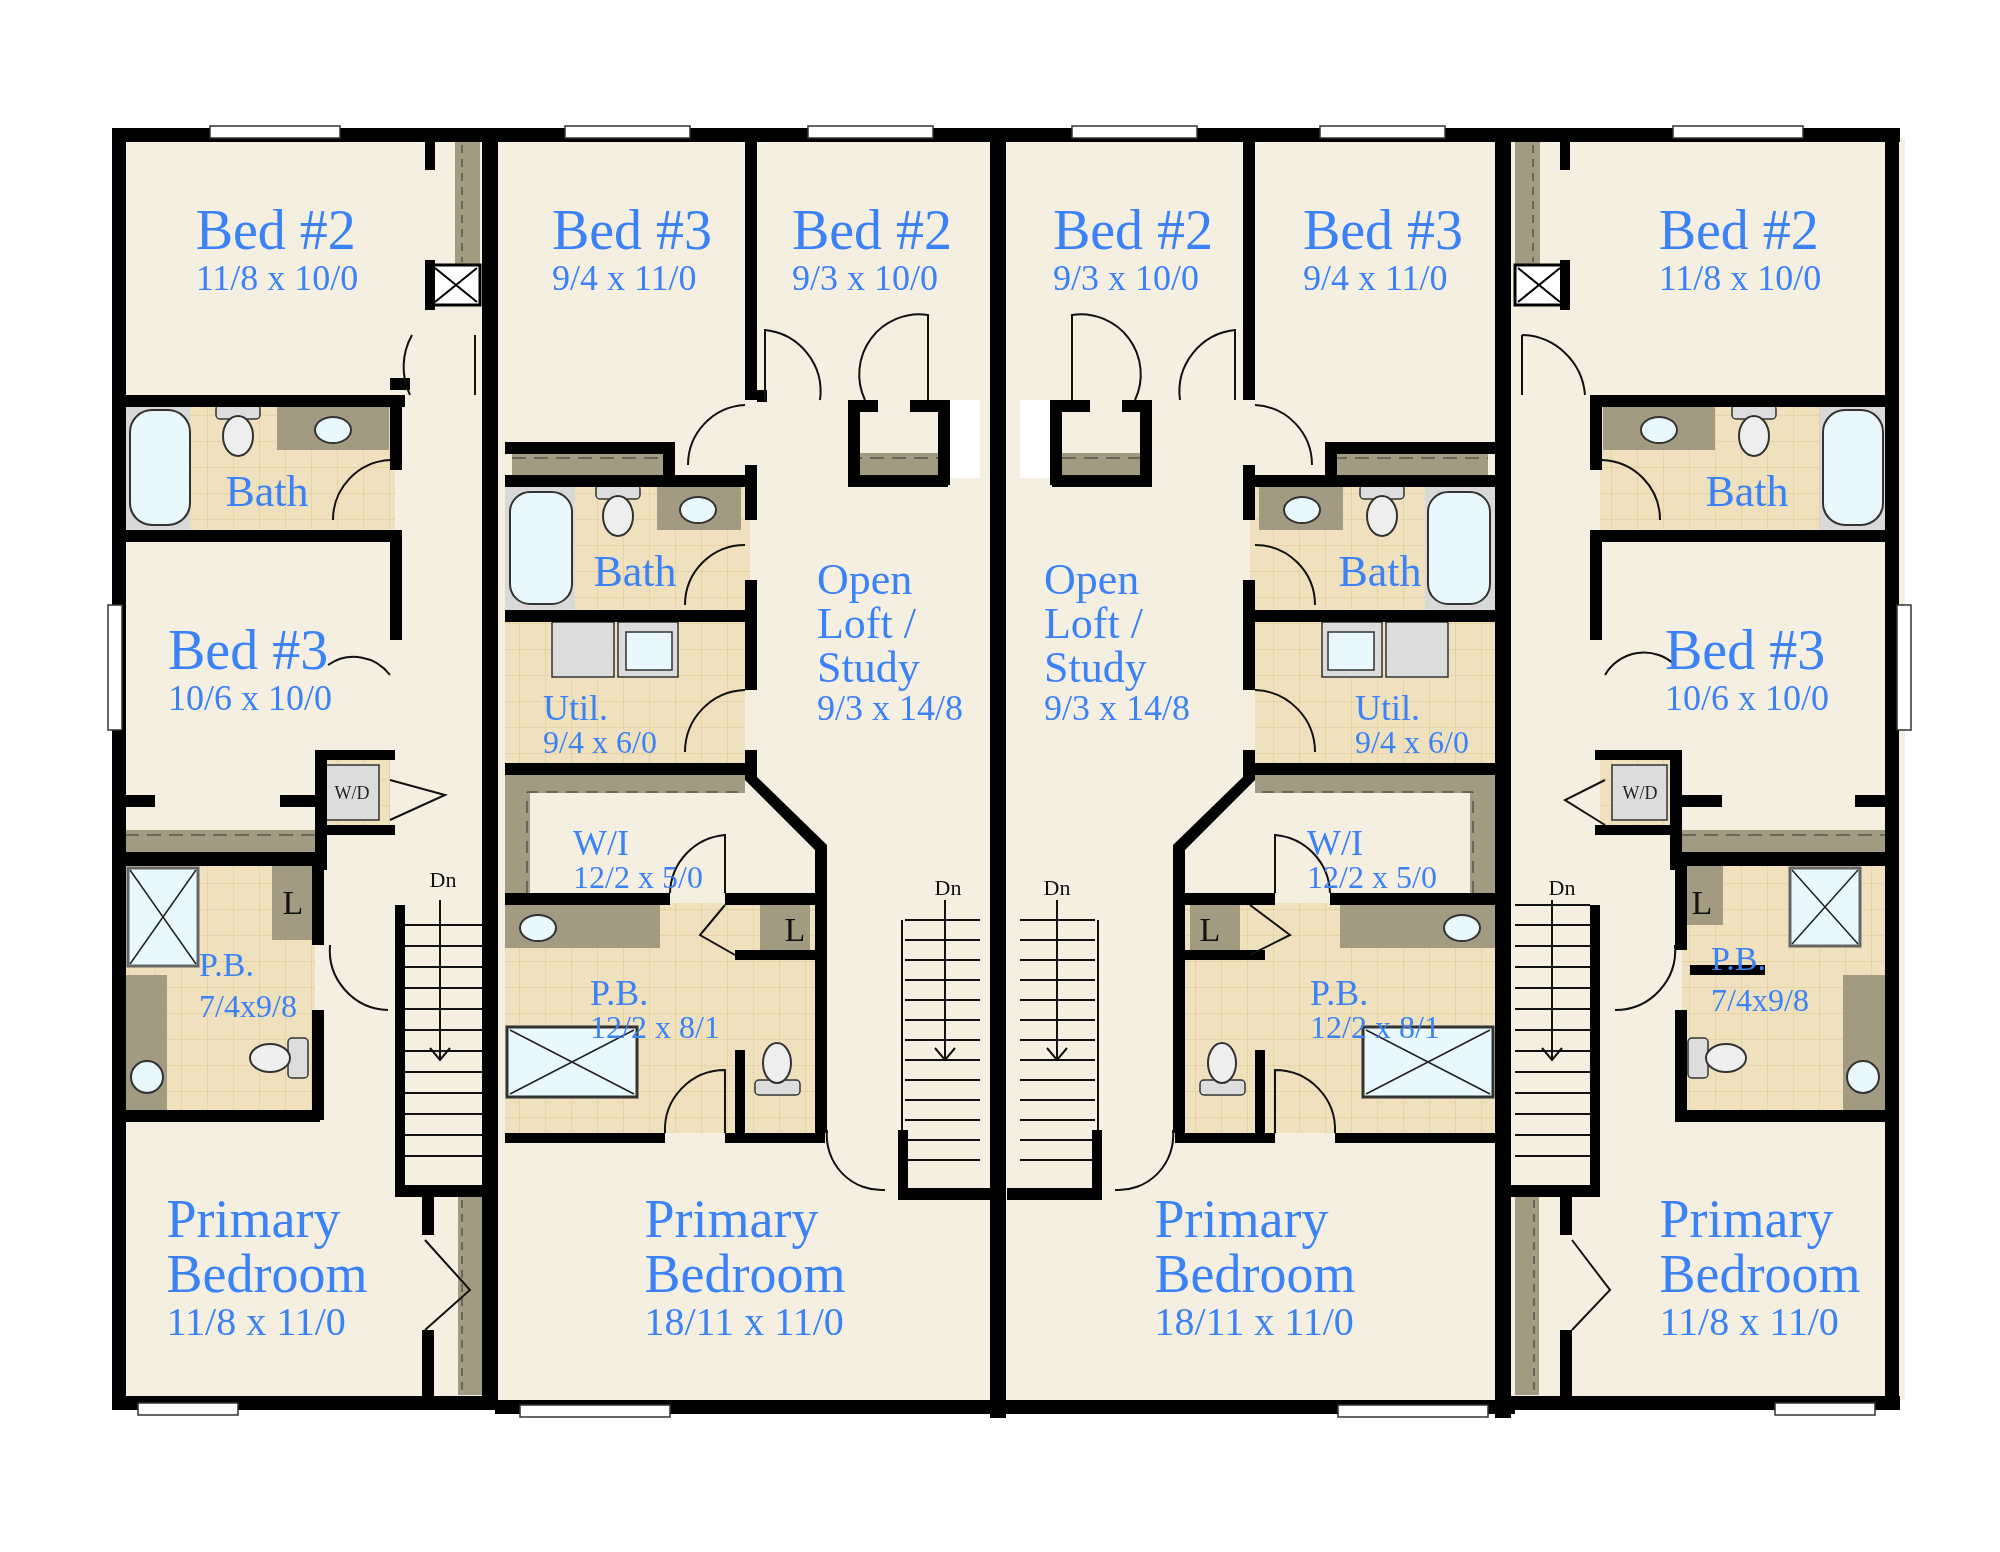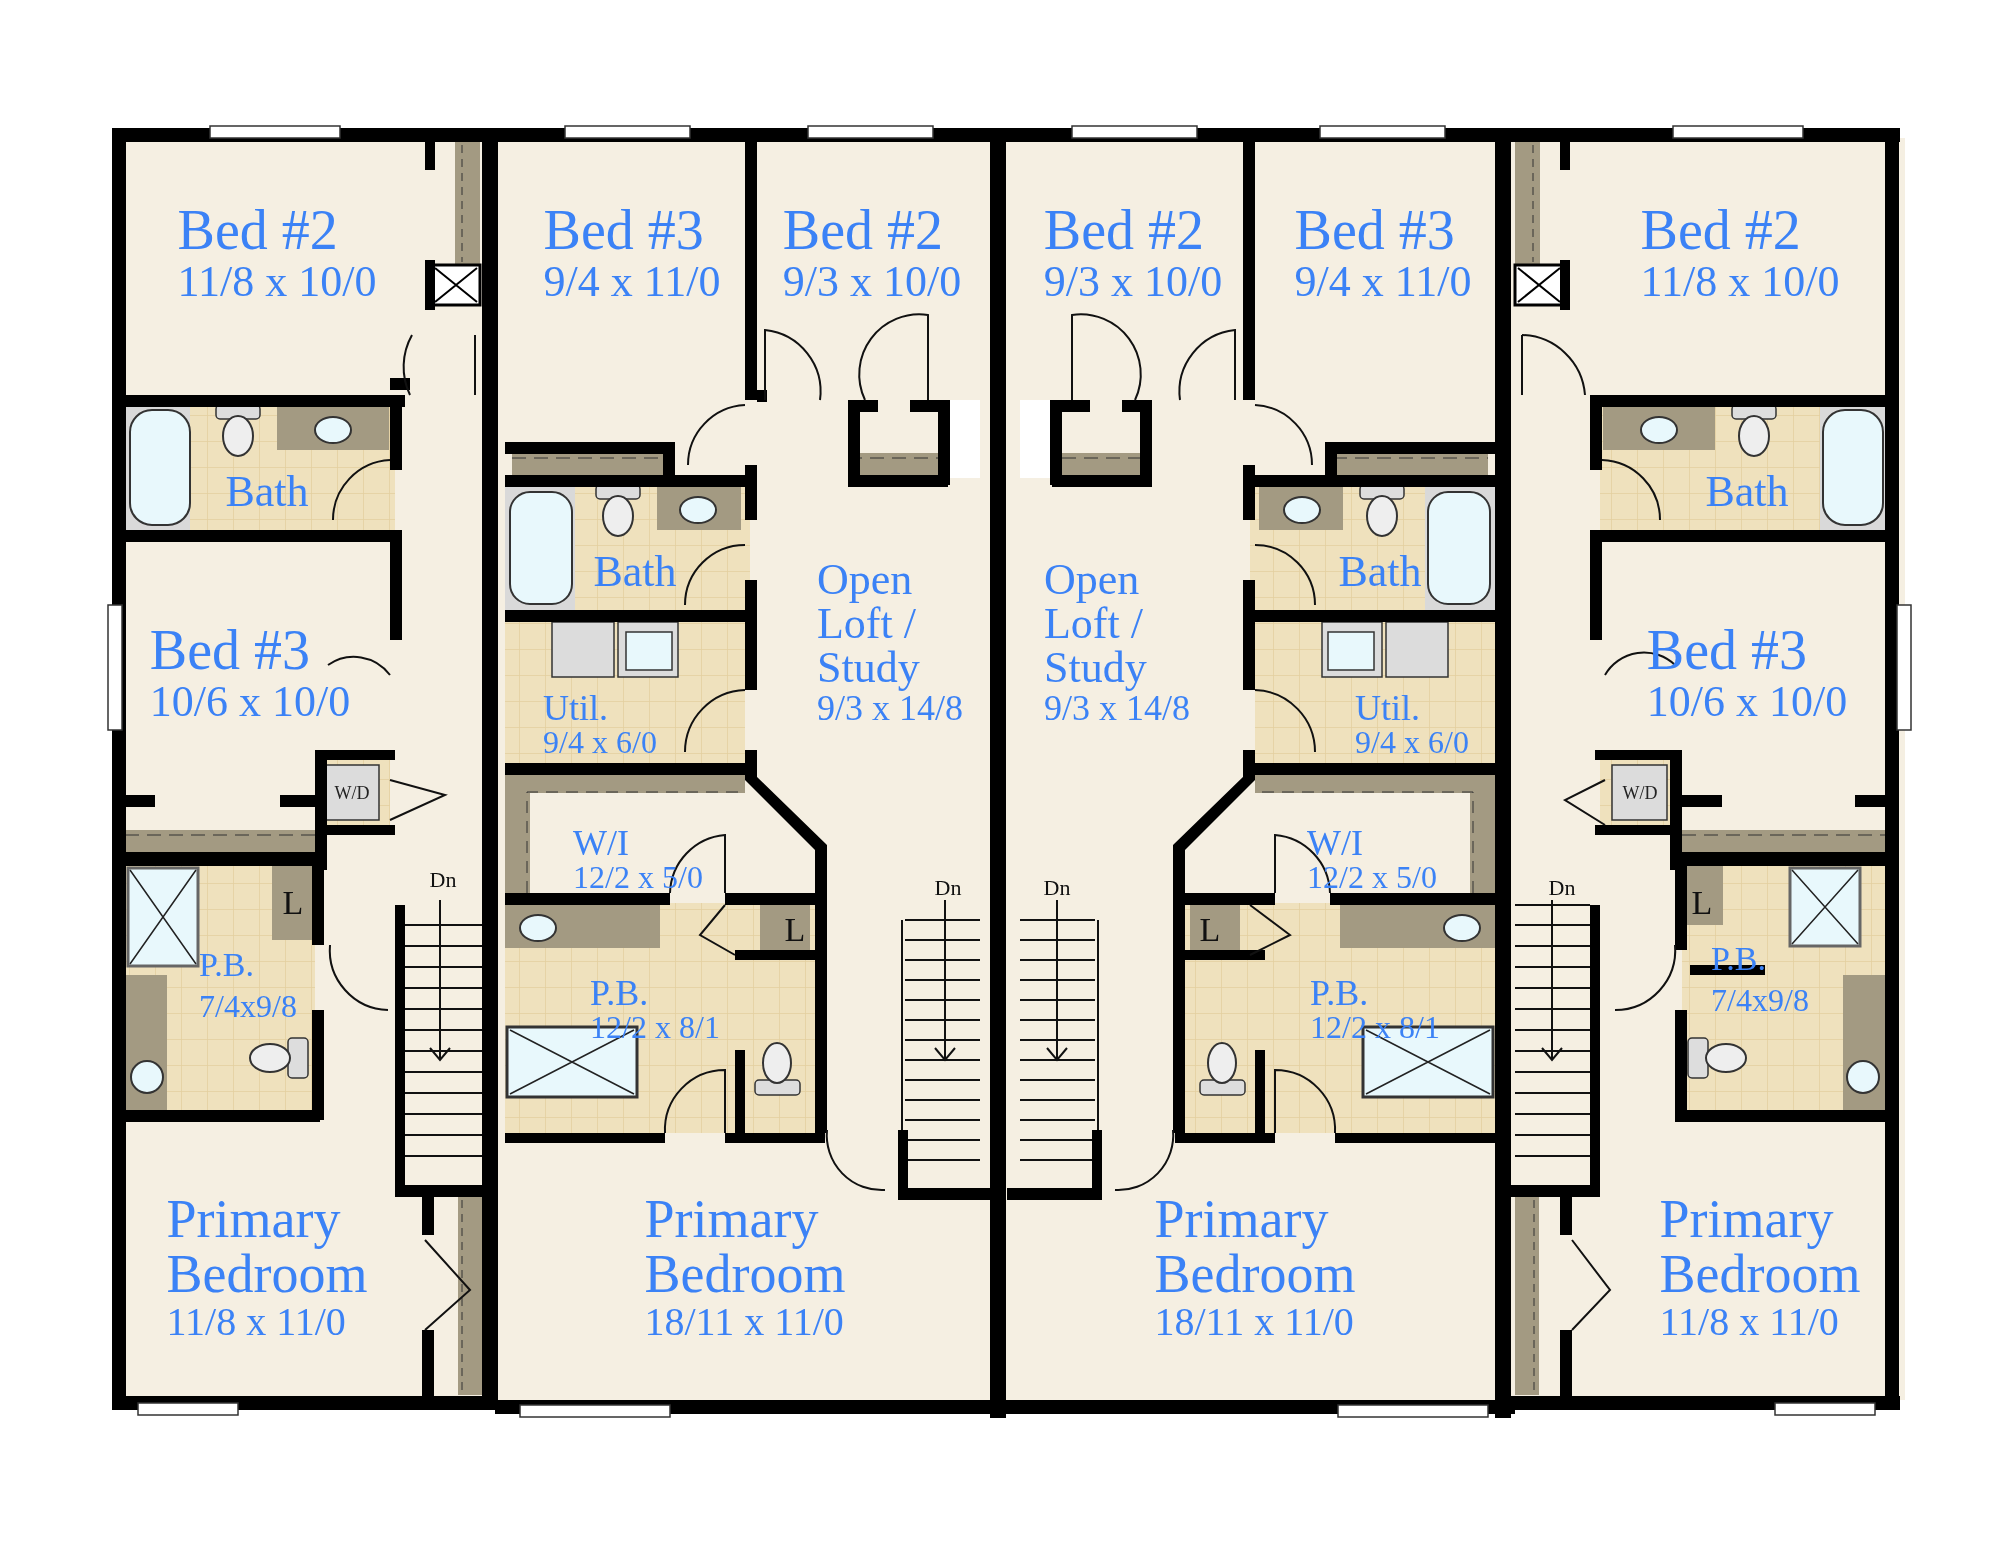--- a/index.html
+++ b/index.html
@@ -2,21 +2,21 @@
 <html><head>
 <meta charset="utf-8">
 <style>
   html,body{margin:0;padding:0;background:#ffffff;}
   body{width:2000px;height:1552px;position:relative;overflow:hidden;font-family:"Liberation Serif","DejaVu Serif",serif;}
   #plan{position:absolute;left:0;top:0;width:2000px;height:1552px;}
   .lbl{position:absolute;transform:translate(-50%,0);text-align:left;color:#3b82f6;line-height:1.0;white-space:nowrap;}
   .lbl .nm{display:block;}
   .lbl .dim{display:block;}
   .big .nm{font-size:56px;}
-  .big .dim{font-size:44px;margin-top:2px;}
+  .big .dim{font-size:36px;margin-top:2px;}
   .med .nm{font-size:44px;}
   .med .dim{font-size:36px;font-family:Liberation Serif, serif;}
   .sm .nm{font-size:36px;}
   .sm .dim{font-size:32px;}
   .pb .nm{font-size:34px;}
   .pb .dim{font-size:32px;margin-top:8px;}
   .pri .nm{font-size:54px;line-height:1.02;}
   .pri .dim{font-size:40px;}
   .dn{position:absolute;font-size:22px;color:#111;transform:translate(-50%,0);}
   .wd{position:absolute;font-size:18px;color:#222;transform:translate(-50%,-50%);text-align:center;}

